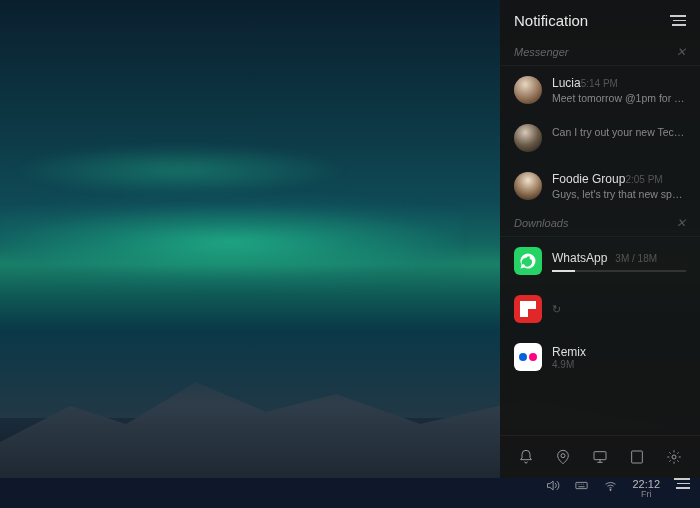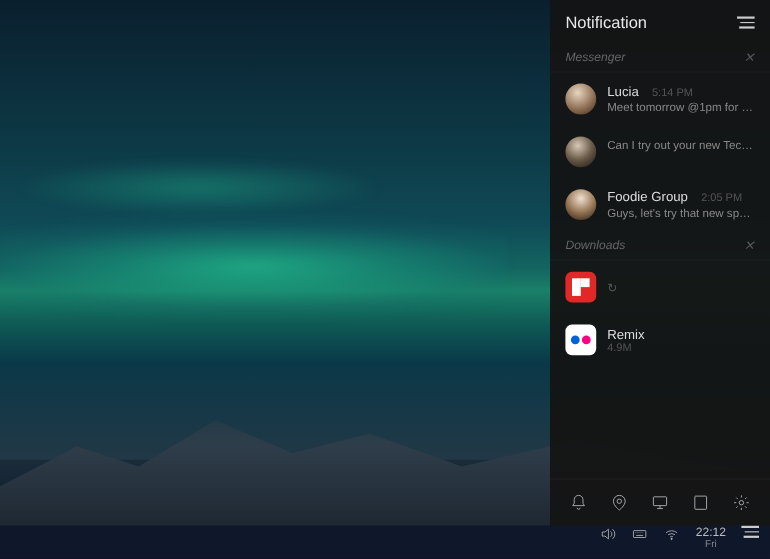--- a/index.html
+++ b/index.html
@@ -21,21 +21,21 @@
 
 .section-header { display: flex; justify-content: space-between; align-items: center; padding: 6px 14px; font-size: 11px; color: #666; border-bottom: 1px solid rgba(255,255,255,0.04); font-style: italic; }
 .section-close { color: #555; cursor: pointer; font-size: 12px; }
 
 .msg-item { display: flex; gap: 10px; padding: 10px 14px; align-items: flex-start; }
 .avatar { width: 28px; height: 28px; border-radius: 50%; flex-shrink: 0; }
 .av-lucia { background: radial-gradient(circle at 40% 30%, #e8d5c0 0%, #8a6a50 60%, #3a2818 100%); }
 .av-shawn { background: radial-gradient(circle at 40% 30%, #d8c8b8 0%, #6a5a48 50%, #1a1510 100%); }
 .av-foodie { background: radial-gradient(circle at 50% 30%, #f0e0d0 0%, #9a7a5a 50%, #2a1a10 100%); }
 .msg-body { flex: 1; min-width: 0; }
-.msg-top { display: flex; gap: 12px; align-items: flex-end; }
+.msg-top { display: flex; gap: 0; align-items: center; }
 .msg-name { color: #ddd; font-size: 12px; }
 .msg-time { color: #555; font-size: 10px; }
 .msg-text { color: #888; font-size: 10.5px; margin-top: 2px; white-space: nowrap; overflow: hidden; text-overflow: ellipsis; }
 
 .dl-item { display: flex; gap: 10px; padding: 10px 14px; align-items: center; }
 .app-icon { width: 28px; height: 28px; border-radius: 6px; flex-shrink: 0; display: flex; align-items: center; justify-content: center; }
 .ic-whatsapp { background: #25D366; }
 .ic-whatsapp svg { width: 18px; height: 18px; fill: #fff; }
 .ic-flipboard { background: #E12828; position: relative; }
 .ic-flipboard::after { content: ''; position: absolute; top: 6px; left: 6px; width: 8px; height: 16px; background: #fff; }
@@ -113,20 +113,34 @@
       </div>
       <div class="msg-text">Guys, let's try that new spot for dinner...</div>
     </div>
   </div>
 
   <div class="section-header">
     <span>Downloads</span>
     <span class="section-close">✕</span>
   </div>
 
+  <div class="dl-item">
+    <div class="app-icon ic-whatsapp">
+      <svg viewBox="0 0 24 24">
+          <path d="M12 2a10 10 0 0 0-8.6 15.1L2 22l5-1.3A10 10 0 1 0 12 2zm0 3.5c1 0 1.9.3 2.7.8l-.5 1.8c-.2.6.1 1.2.7 1.4l1.7.5c.5 1 .8 2 .8 3 0 3.6-3 6.5-6.5 6.5-1 0-2-.3-3-.8l-.5-1.7c-.2-.6-.8-.9-1.4-.7l-1.8.5c-.5-.8-.8-1.7-.8-2.7 0-3.6 3-6.5 6.5-6.5z"></path>
+        </svg>
+    </div>
+    <div class="dl-body">
+      <div class="dl-top">
+        <span class="dl-name">WhatsApp</span>
+        <span class="dl-meta">3M / 18M</span>
+      </div>
+      <div class="dl-bar"></div>
+    </div>
+  </div>
 
   <div class="dl-item">
     <div class="app-icon ic-flipboard"></div>
     <span class="dl-retry">↻</span>
   </div>
 
   <div class="dl-item">
     <div class="app-icon ic-flickr">
       <span class="dot" style="background:#0063DC;margin-right:2px"></span>
       <span class="dot" style="background:#FF0084"></span>

